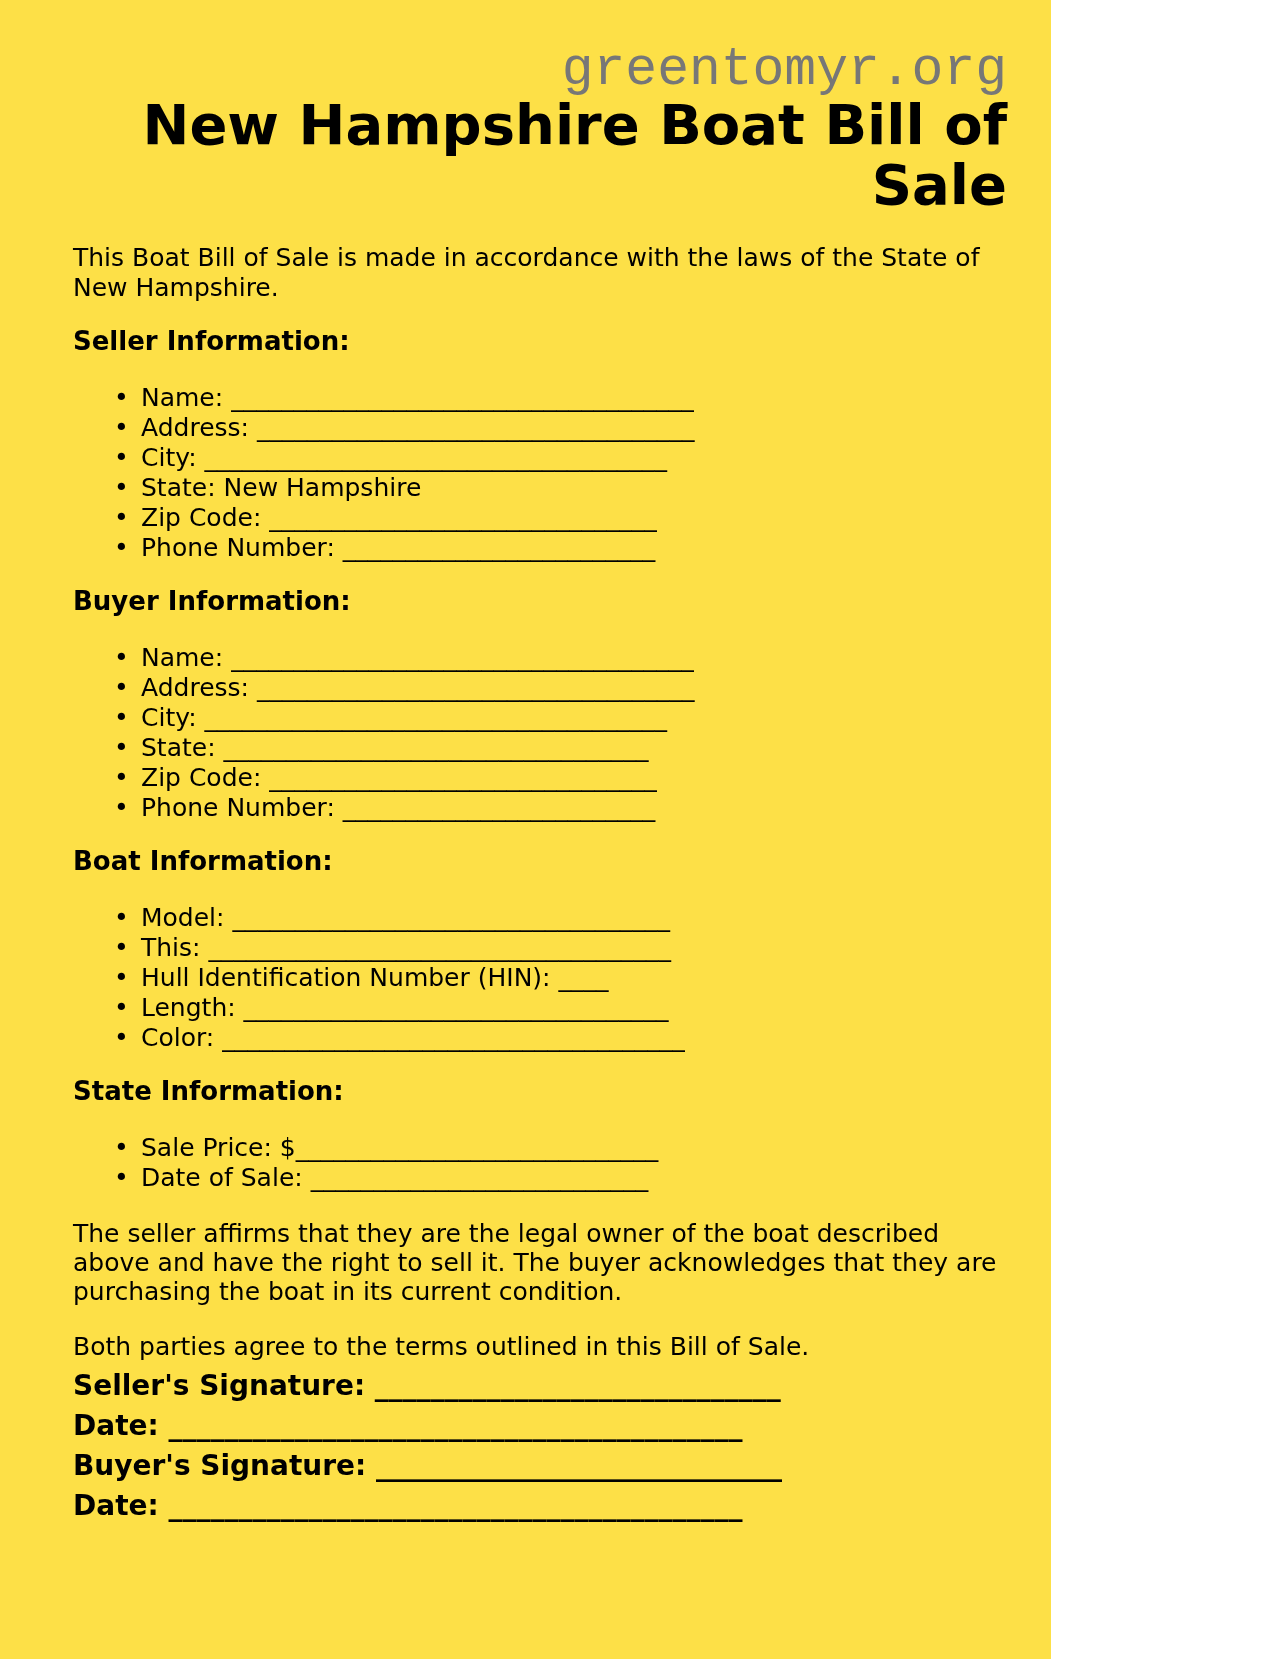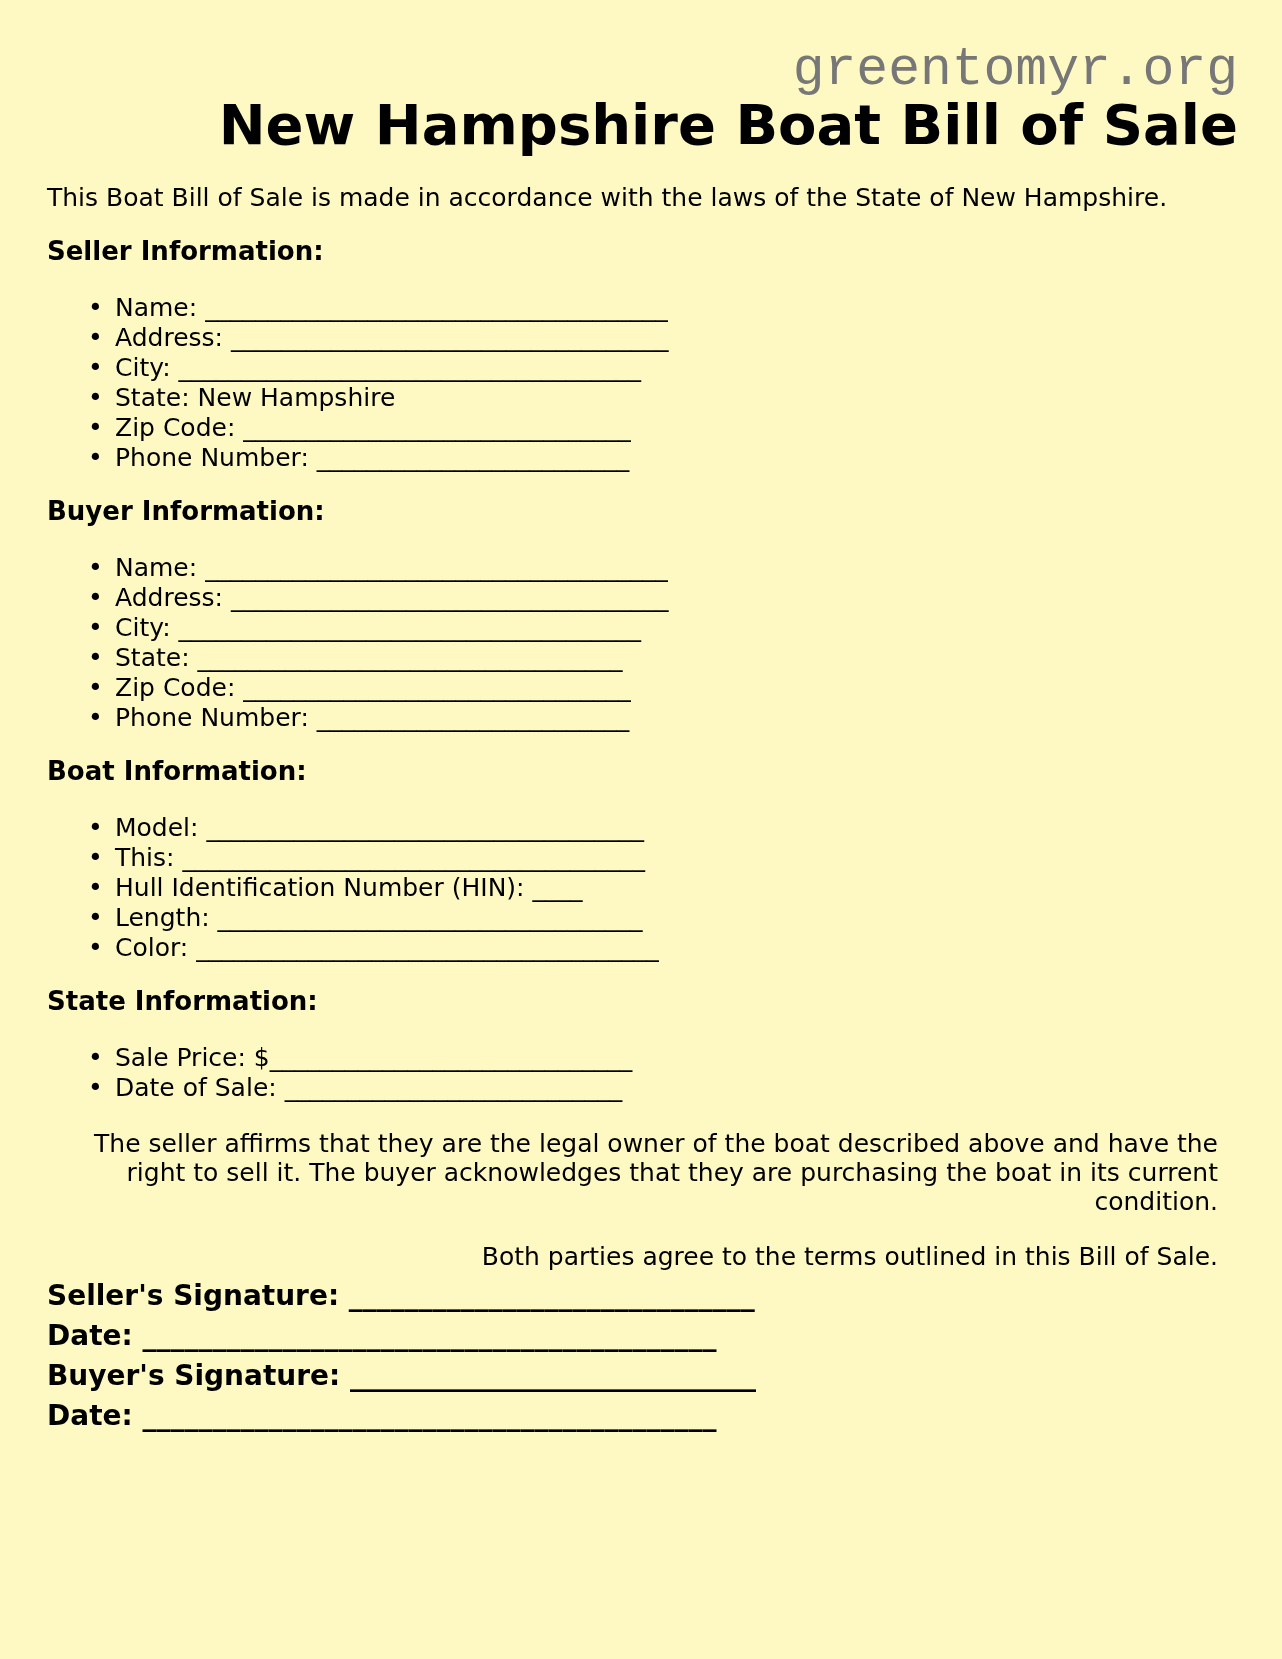--- a/index.html
+++ b/index.html
@@ -5,24 +5,24 @@
   * { margin: 0; padding: 0; box-sizing: border-box; }
   html, body { background: #ffffff; }
   body {
     width: 1282px;
     min-height: 1659px;
     font-family: "DejaVu Sans", sans-serif;
     color: #000000;
     overflow: hidden;
   }
   .page {
-    width: 1282px;
+    width: 1051px;
     min-height: 1659px;
-    padding: 45px 44px 40px 47px;
-    background: #fef9c3;
+    padding: 45px 44px 40px 73px;
+    background: #fde047;
   }
   .watermark {
     font-family: "Liberation Mono", "DejaVu Sans Mono", monospace;
     font-size: 53px;
     line-height: 50px;
     color: #777777;
     text-align: right;
     font-weight: 400;
   }
   h1.doc-title {
@@ -60,21 +60,20 @@
     content: "\2022";
     position: absolute;
     left: -27px;
     top: 0;
   }
   p.body-para {
     font-size: 25px;
     line-height: 29px;
     margin-top: 26px;
     max-width: 1171px;
-    text-align: right;
   }
   .sig-row {
     font-size: 28px;
     line-height: 30px;
     font-weight: bold;
     margin-top: 10px;
     white-space: nowrap;
   }
   .sig-row.first { margin-top: 10px; }
   .blank, .value { font-weight: inherit; }

